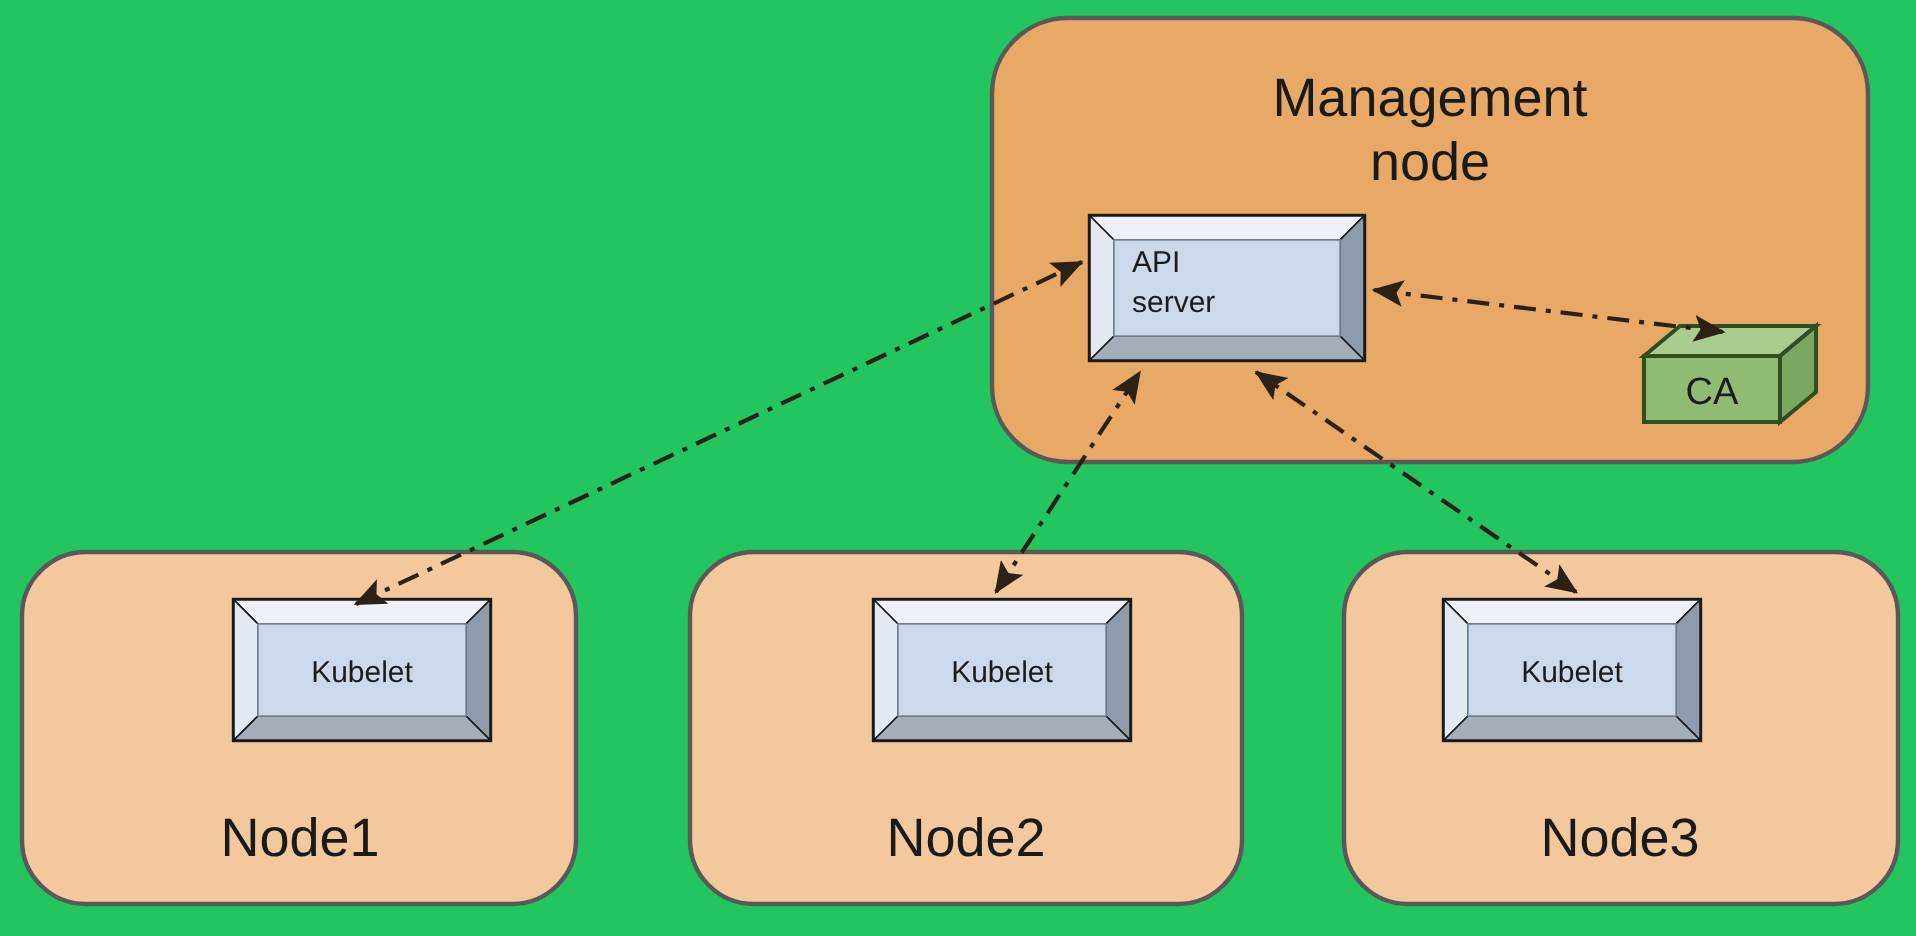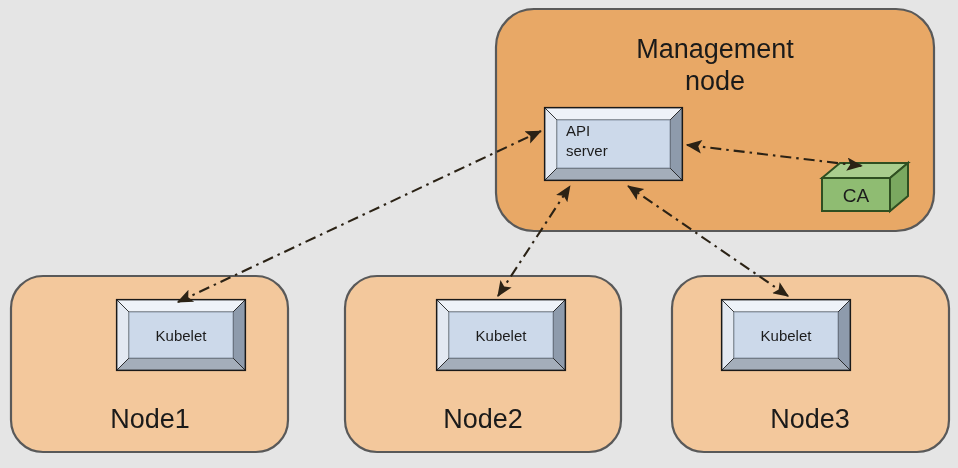--- a/index.html
+++ b/index.html
@@ -4,21 +4,21 @@
 <style>
   html, body {
     margin: 0;
     padding: 0;
     background: #ffffff;
   }
   #canvas {
     position: relative;
     width: 958px;
     height: 468px;
-    background: #e5e5e5;
+    background: #22c55e;
     overflow: hidden;
     font-family: "Liberation Sans", sans-serif;
   }
   #diagram-svg {
     position: absolute;
     left: 0;
     top: 0;
     width: 958px;
     height: 468px;
   }

